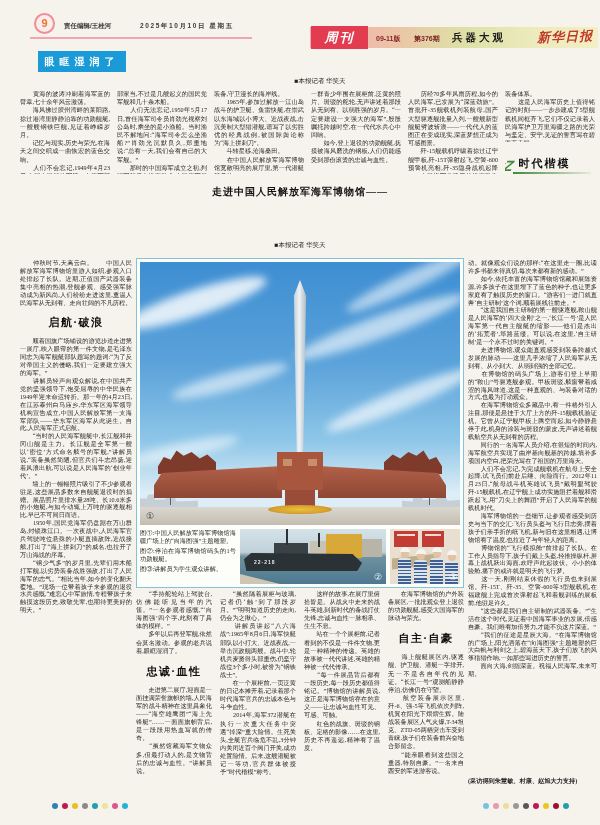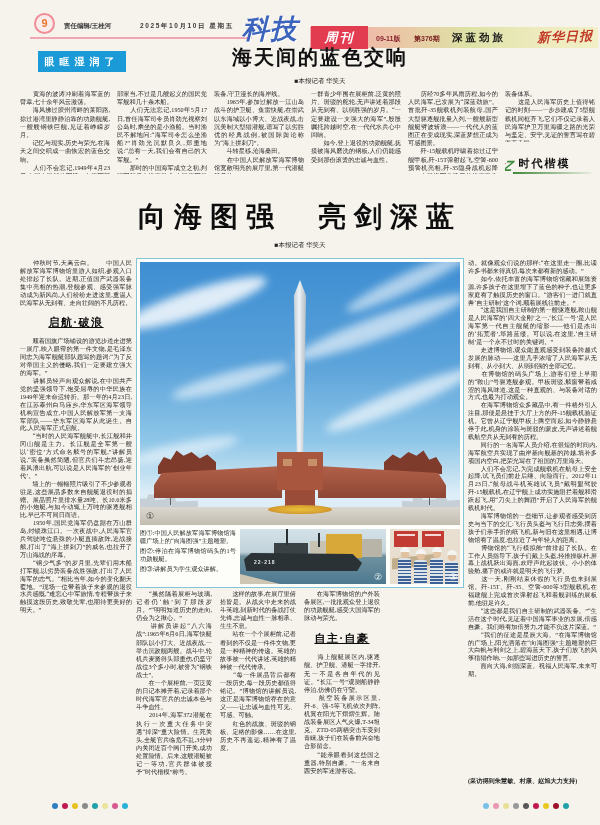--- a/index.html
+++ b/index.html
@@ -46,21 +46,21 @@
   .kicker{position:absolute;left:70px;top:185px;width:460px;text-align:center;
           font:700 10px "Liberation Serif",serif;letter-spacing:1px;color:#111;}
   .h2{position:absolute;left:40px;top:198px;width:520px;text-align:center;
       font:900 28px "Liberation Sans",sans-serif;letter-spacing:8px;color:#0d0d0d;}
   .byline2{position:absolute;left:90px;top:241px;width:420px;text-align:center;font:400 6.5px "Liberation Serif",serif;color:#222;}
   
   .rail{position:absolute;overflow:hidden;font-size:6.2px;line-height:7.9px;text-align:justify;}
   .left-rail{left:20px;top:259px;width:112px;height:534px;}
   .notes-rail{left:468px;top:259px;width:129px;height:516px;}
   .credit{position:absolute;left:468px;top:777px;width:129px;font-size:6.2px;line-height:8px;text-align:justify;font-weight:700;}
-  .col-head{font:900 11px "Liberation Sans",sans-serif;letter-spacing:1.5px;text-align:center;margin:9px 0 7px;color:#0d0d0d;text-decoration:underline;}
+  .col-head{font:900 11px "Liberation Sans",sans-serif;letter-spacing:1.5px;text-align:center;margin:9px 0 7px;color:#0d0d0d;}
   .article-cols{position:absolute;left:136px;top:590px;width:328px;height:222px;display:flex;gap:8px;}
   .article-col{flex:0 0 76px;height:222px;overflow:hidden;font-size:6.2px;line-height:8.1px;text-align:justify;}
   
   .photo-box{position:absolute;left:136px;top:258px;width:328px;height:330px;border:1px solid #82c4d8;
              background:#fdfdfa;padding:3px;}
   .photo-main{position:relative;width:320px;height:263px;overflow:hidden;
               background:linear-gradient(to bottom,#3e8ed2 0%,#5aa2da 38%,#8ec6e8 68%,#c6e2f2 82%,#ddeef8 88%);}
   .cloud{position:absolute;background:rgba(255,255,255,.82);border-radius:50%;filter:blur(4px);}
   .c1{width:150px;height:26px;left:-20px;top:28px;transform:rotate(-18deg);}
   .c2{width:180px;height:22px;left:150px;top:54px;transform:rotate(-20deg);opacity:.75;}
@@ -126,30 +126,28 @@
 </style>
 </head>
 <body>
 
 <div class="page">
 
   <div class="pagenum">9</div>
   <div class="editor">责任编辑/王桂河</div>
   <div class="pdate">2025年10月10日 星期五</div>
   <div class="pink-rule"></div>
-  <div class="logo-tech">科技</div>
   <div class="band"></div>
   <div class="zhoukan">周刊</div>
   <div class="edition">09-11版</div>
   <div class="issue">第376期</div>
-  <div class="colname">深蓝劲旅</div>
+  <div class="colname">兵器大观</div>
   <div class="masthead">新华日报</div>
 
   <div class="special">眼眶湿润了</div>
-  <div class="h1">海天间的蓝色交响</div>
   <div class="byline1">■本报记者 华笑天</div>
 
   <div class="lead-cols">
     <div class="lead-col">
         <p class="para">　　黄海的波涛冲刷着海军蓝的臂章,七十余年风云激荡。</p>
         <p class="para">　　海风拂过胶州湾畔的莱阳路,掠过港湾里静静泊靠的功勋舰艇,一艘艘钢铁巨舰,见证着峥嵘岁月。</p>
         <p class="para">　　记忆与现实,历史与荣光,在海天之间交织成一曲恢宏的蓝色交响。</p>
         <p class="para">　　人们不会忘记,1949年4月23日,中国人民解放军第一支海军部队在江苏泰州白马庙乡宣告成立。当时,人民海军的全</p>
       </div>
     <div class="lead-col">
@@ -178,21 +176,21 @@
         </div>
       <div class="notes-badge">
         <span class="star-ic">★</span>
           <span class="z-ic">Z</span>
         <span class="badge-label">时代楷模</span>
         <span class="badge-swoosh"></span>
       </div>
     </div>
   </div>
 
-  <div class="h2">向海图强　亮剑深蓝</div>
+  <div class="kicker">走进中国人民解放军海军博物馆——</div>
   <div class="byline2">■本报记者 华笑天</div>
 
   <div class="rail left-rail">
       <p class="para">　　仲秋时节,天高云白。　　中国人民解放军海军博物馆里游人如织,参观入口处排起了长队。近期,正值国产武器装备集中亮相的热潮,登舰参观、感受强军脉动成为新风尚,人们纷纷走进这里,重温人民海军从无到有、走向壮阔的不凡历程。</p>
       <h3 class="col-head">启航·破浪</h3>
       <p class="para">　　顺着国旗广场铺设的游览步道走进第一展厅,映入眼帘的第一件文物,是毛泽东同志为海军舰艇部队题写的题词:“为了反对帝国主义的侵略,我们一定要建立强大的海军。”</p>
       <p class="para">　　讲解员轻声向观众解说,在中国共产党的坚强领导下,饱受屈辱的中华民族在1949年迎来命运转折。那一年的4月23日,在江苏泰州白马庙乡,华东军区海军领导机构宣告成立,中国人民解放军第一支海军部队——华东军区海军从此诞生。自此,人民海军正式启航。</p>
       <p class="para">　　“当时的人民海军舰艇中,长江舰和井冈山舰是主力。长江舰是全军第一艘以‘密位’方式命名舷号的军舰,”讲解员说,“装备虽然简陋,但官兵们斗志昂扬,迎着风浪出航,可以说是人民海军的‘创业年代’。”</p>
       <p class="para">　　墙上的一幅幅照片吸引了不少参观者驻足,这些展品多数来自舰艇退役时的捐赠。展品照片里排水量28吨、长10.6米多的小炮艇,与如今动辄上万吨的驱逐舰相比,早已不可同日而语。</p>
       <p class="para">　　1950年,国民党海军仍盘踞在万山群岛,封锁珠江口。一次夜战中,人民海军官兵驾驶吨位悬殊的小艇直插敌阵,近战接舷,打出了“海上拼刺刀”的威名,也拉开了万山海战的序幕。</p>
@@ -248,20 +246,27 @@
         <div class="fig f2"></div>
         <div class="fig f3"></div>
         <div class="fig f4"></div>
         <span class="marker m3">③</span>
       </div>
     </div>
   </div>
 
   <div class="article-cols">
     <div class="article-col">
+        <p class="para">　　“手持舵轮站上驾驶台,仿佛能听见当年的汽笛。”一名参观者感慨,“‘向海图强’四个字,此刻有了具体的模样。”</p>
+        <p class="para">　　多年以后再登军舰,依然会莫名激动。参观的老兵说着,眼眶湿润了。</p>
+        <h3 class="col-head">忠诚·血性</h3>
+        <p class="para">　　走进第二展厅,迎面是一面挂满荣誉旗帜的墙,人民海军的战斗精神在这里具象化——“海空雄鹰团”“海上先锋艇”……一面面旗帜背后,是一段段用热血写就的传奇。</p>
+        <p class="para">　　“虽然馆藏海军文物众多,但最打动人的,是文物背后的忠诚与血性。”讲解员说。</p>
+      </div>
+    <div class="article-col">
         <p class="para">　　“虽然隔着展柜与玻璃,记者仍‘触’到了那段岁月。”“明明知道历史的走向,仍会为之揪心。”</p>
         <p class="para">　　讲解员讲起“八六海战”:1965年8月6日,海军快艇部队以小打大、近战夜战,一举击沉敌舰两艘。战斗中,轮机兵麦贤得头部重伤,仍坚守战位3个多小时,被誉为“钢铁战士”。</p>
         <p class="para">　　在一个展柜前,一页泛黄的日记本摊开着,记录着那个时代海军官兵的忠诚本色与斗争血性。</p>
         <p class="para">　　2014年,海军372潜艇在执行一次重大任务中突遇“掉深”重大险情。生死关头,全艇官兵临危不乱,3分钟内关闭近百个阀门开关,成功处置险情。后来,这艘潜艇被记一等功,官兵群体被授予“时代楷模”称号。</p>
       </div>
     <div class="article-col">
         <p class="para">　　这样的故事,在展厅里俯拾皆是。从战火中走来的战斗英雄,到新时代的备战打仗先锋,忠诚与血性一脉相承、生生不息。</p>
         <p class="para">　　站在一个个展柜前,记者看到的不仅是一件件文物,更是一种精神的传递。英雄的故事被一代代讲述,英雄的精神被一代代传承。</p>
         <p class="para">　　“每一件展品背后都有一段历史,每一段历史都值得铭记。”博物馆的讲解员说,这正是海军博物馆存在的意义——让忠诚与血性可见、可感、可触。</p>
         <p class="para">　　红色的战旗、斑驳的钢板、定格的影像……在这里,历史不再遥远,精神有了温度。</p>

